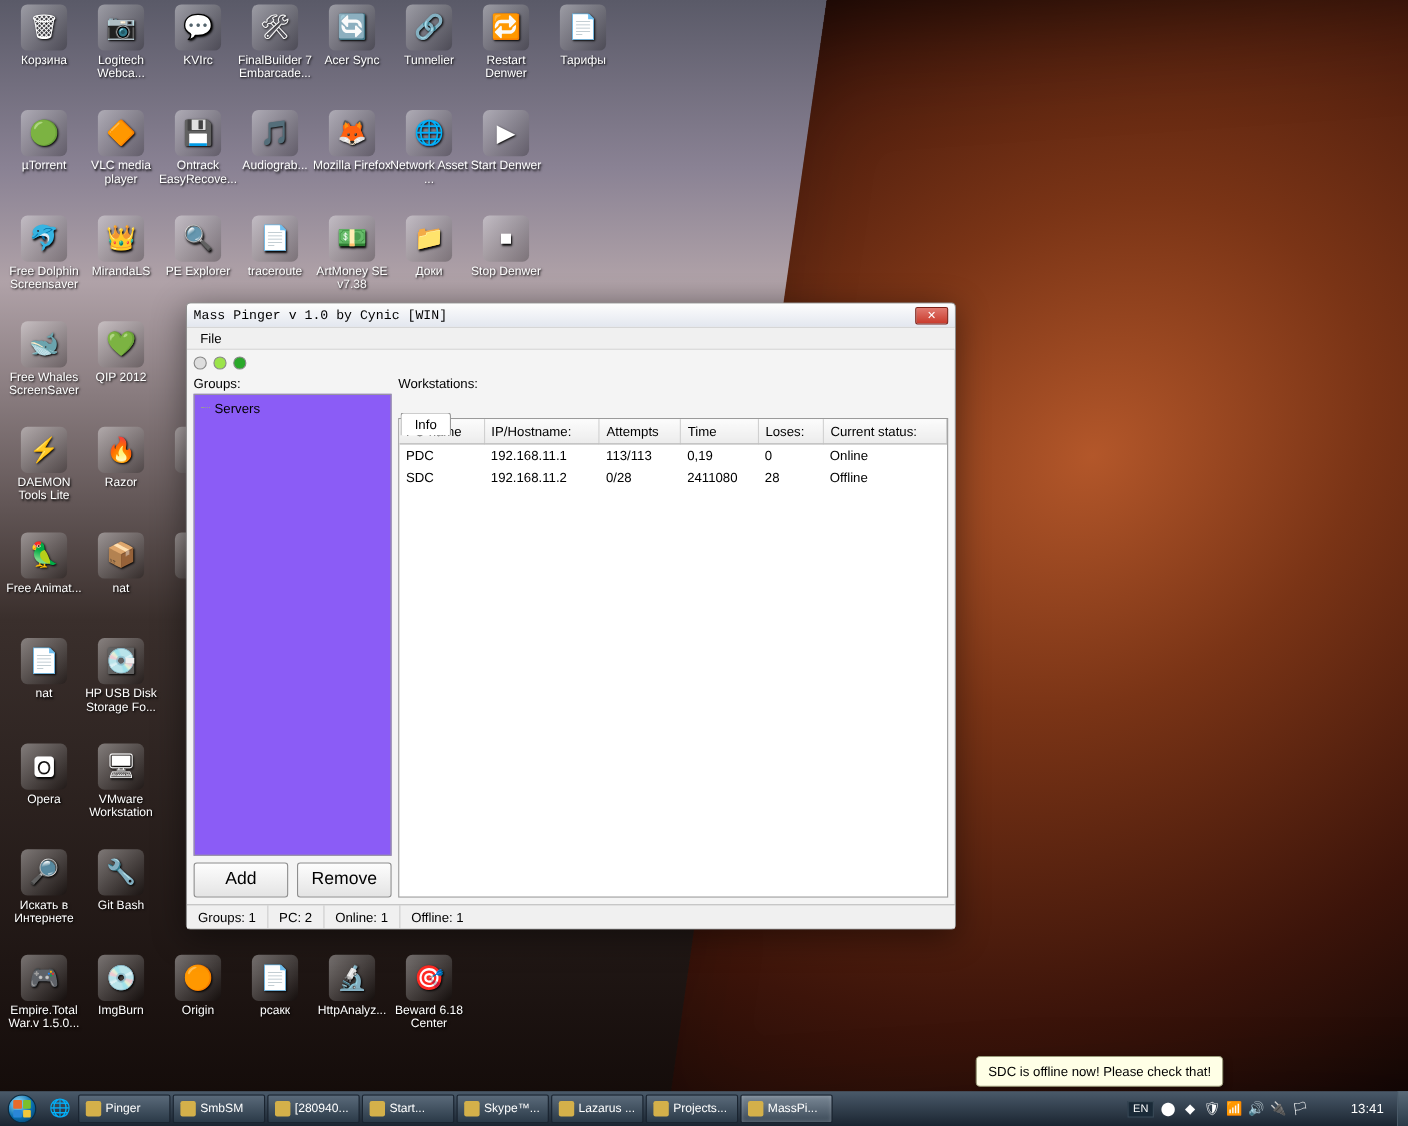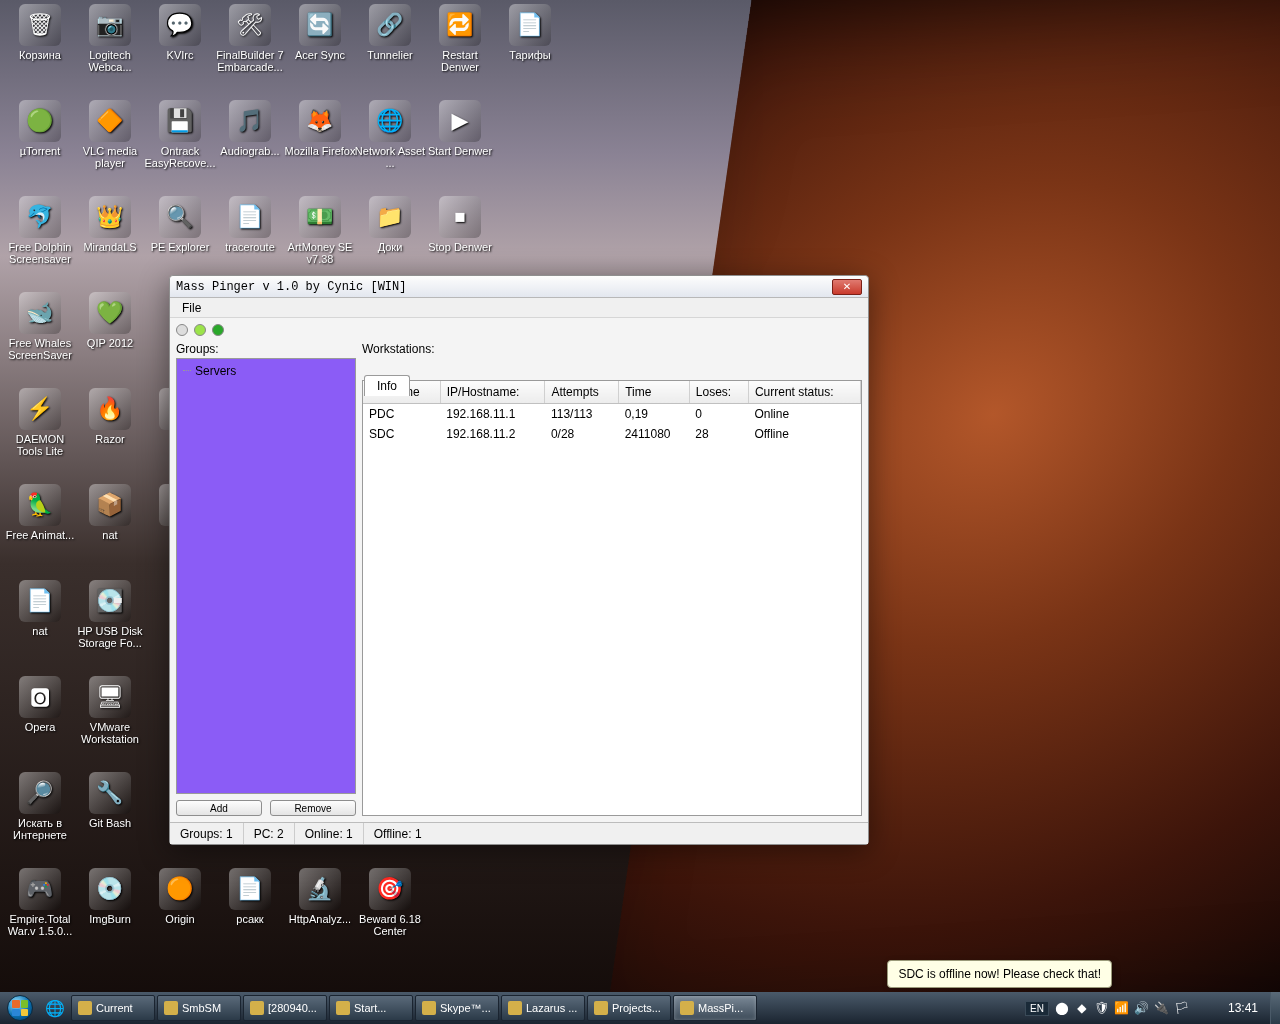--- a/index.html
+++ b/index.html
@@ -48,22 +48,22 @@
 .dot { width:12px; height:12px; border-radius:50%; border:1px solid #888; cursor:pointer; }
 .dot.grey{background:#ddd;} .dot.lime{background:#9be34a;} .dot.green{background:#2aa82a;}
 #body { flex:1; display:flex; gap:6px; padding:0 6px 6px; min-height:0; }
 .panel-label { font-size:12px; margin-bottom:2px; }
 #left { width:180px; display:flex; flex-direction:column; }
 #tree { flex:1; background:#8b5cf6; border:1px solid #9a9a9a; padding:4px; overflow:auto; }
 .tree-item { padding:1px 2px 1px 14px; position:relative; cursor:pointer; }
 .tree-item::before { content:""; position:absolute; left:2px; top:7px; width:8px; border-top:1px dotted #999; }
 #left-btns { display:flex; gap:8px; margin-top:6px; }
 #left-btns button {
-  flex:1; height:16px; background:linear-gradient(#fdfdfd,#e4e4e4);
-  border:1px solid #8e8e8e; border-radius:3px; font-size:10px; cursor:pointer;
+  flex:1; height:32px; background:linear-gradient(#fdfdfd,#e4e4e4);
+  border:1px solid #8e8e8e; border-radius:3px; font-size:16px; cursor:pointer;
 }
 #right { flex:1; display:flex; flex-direction:column; }
 #tabbar { height:22px; display:flex; align-items:flex-end; position:relative; top:16px; z-index:2; }
 .tab { background:#fff; border:1px solid #9a9a9a; border-bottom:none;
   padding:3px 12px 3px; border-radius:3px 3px 0 0; font-size:12px; cursor:pointer; margin-left:2px;}
 #table-wrap { flex:1; background:#fff; border:1px solid #9a9a9a; overflow:auto; }
 table { width:100%; border-collapse:collapse; font-size:12px; }
 th { text-align:left; font-weight:400; background:linear-gradient(#fcfcfc,#ececec);
      border-right:1px solid #d0d0d0; border-bottom:1px solid #c0c0c0; padding:4px 6px; }
 td { padding:3px 6px; }
@@ -358,21 +358,21 @@
           <i></i>
           <i></i>
           <i></i>
           <i></i>
         </div>
     </div>
     <div class="pin">🌐</div>
     <div id="taskbtns" style="display:flex;">
         <div class="tbtn">
           <span class="ti"></span>
-          <span>Current</span>
+          <span>Pinger</span>
         </div>
         <div class="tbtn">
           <span class="ti"></span>
           <span>SmbSM</span>
         </div>
         <div class="tbtn">
           <span class="ti"></span>
           <span>[280940...</span>
         </div>
         <div class="tbtn">

